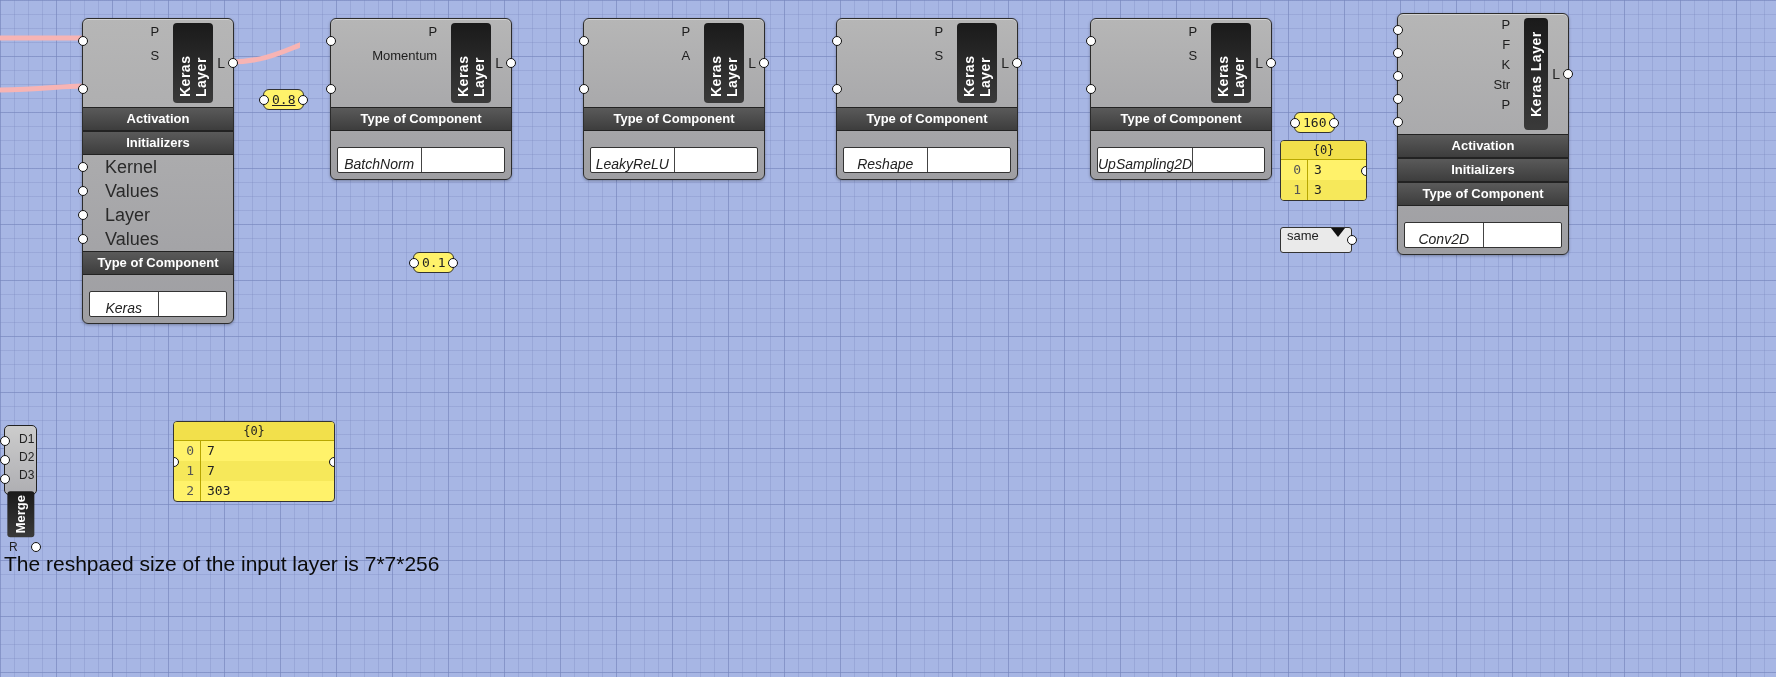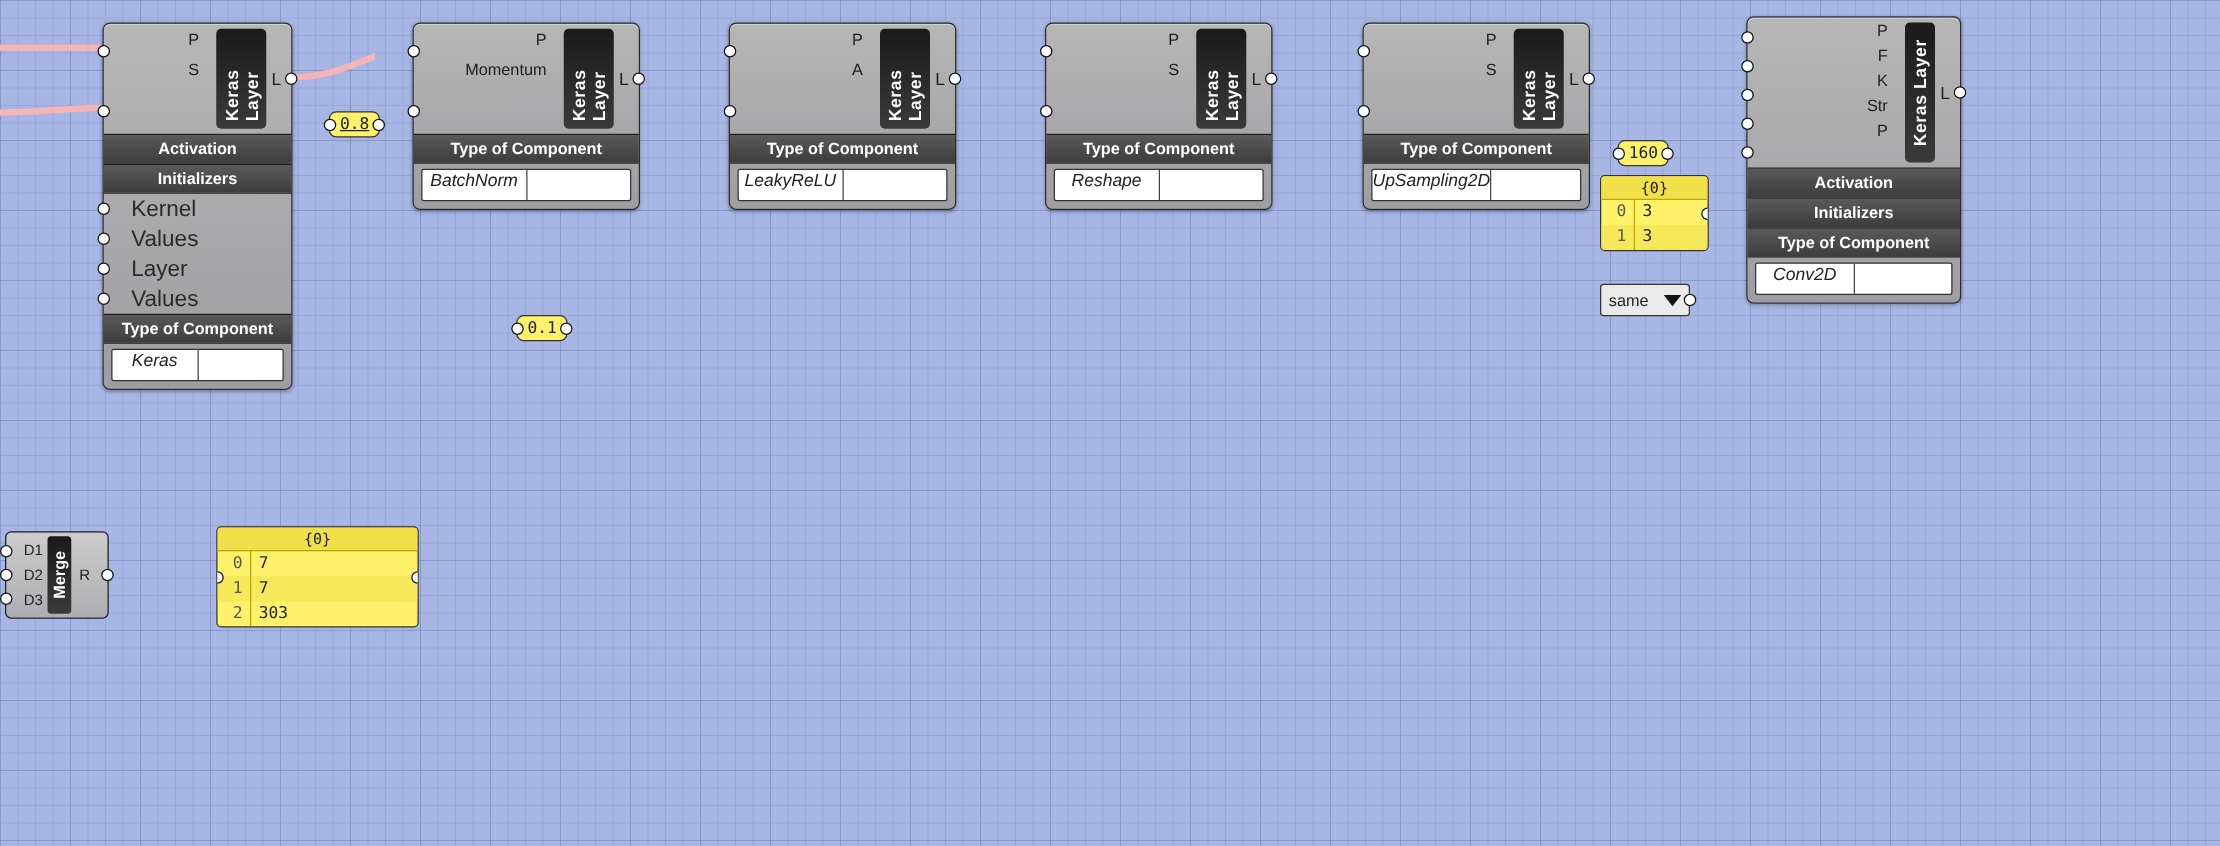--- a/index.html
+++ b/index.html
@@ -33,22 +33,22 @@
  display:flex;align-items:center;justify-content:center;}
 .port{width:10px;height:10px;border-radius:50%;background:#fff;border:1.5px solid #111;
  box-sizing:border-box;position:absolute;transform:translate(-50%,-50%);}
 .port.out{transform:translate(50%,-50%);}
 
 
 .sec{background:linear-gradient(#5a5a5a,#3d3d3d);color:#fff;font-weight:600;font-size:13px;
  text-align:center;border-top:1px solid #222;border-bottom:1px solid #222;height:22px;line-height:22px;}
 .subrow{height:24px;line-height:24px;padding-left:22px;position:relative;color:#2a2a2a;font-size:18px;}
 .subrow .port{left:0;top:50%;}
-.typebox{margin:4px 6px 6px;background:#fff;border:1px solid #333;height:24px;
- display:flex;align-items:flex-start;border-radius:2px;}
+.typebox{margin:16px 6px 6px;background:#fff;border:1px solid #333;height:24px;
+ display:flex;align-items:flex-end;border-radius:2px;}
 .typebox span{flex:1;text-align:center;font-style:italic;font-size:14px;}
 .typebox .caret{width:14px;border-left:1px solid #444;height:100%;}
 
 
 .chip{position:absolute;background:#fff26a;border:1.5px solid #333;border-radius:6px;
  font-family:Consolas,Menlo,monospace;font-size:13px;padding:2px 8px;text-align:center;}
 .chip .port{left:0;top:50%;}
 .chip .port.out{left:auto;right:0;top:50%;}
 
 
@@ -65,21 +65,21 @@
 .merge{position:absolute;border:1px solid #222;border-radius:5px;background:linear-gradient(#ccc,#aeaeb2);display:flex;}
 .merge .ins{display:flex;flex-direction:column;justify-content:space-around;padding:4px 2px 4px 14px;position:relative;}
 .merge .ins div{font-size:12px;height:18px;line-height:18px;}
 .merge .mb{background:linear-gradient(#3a3a3a,#1a1a1a);color:#fff;font-weight:600;
  writing-mode:vertical-rl;transform:rotate(180deg);border-radius:3px;margin:3px 2px;
  display:flex;align-items:center;justify-content:center;font-size:13px;padding:4px 2px;}
 .merge .outs{display:flex;align-items:center;padding:0 14px 0 4px;position:relative;font-size:12px;}
 
 
 .drop{position:absolute;background:#eaeaea;border:1.5px solid #333;border-radius:3px;
- height:24px;display:flex;align-items:center;padding:0 6px;gap:12px;font-size:13px;}
+ height:24px;display:flex;padding:0 6px;gap:12px;font-size:13px;}
 .drop .tri{width:0;height:0;border-left:7px solid transparent;border-right:7px solid transparent;border-top:9px solid #111;}
 .drop .port.out{right:-1px;top:50%;}
 
 
 .caption{position:absolute;font-size:21px;color:#0a0a0a;}
 </style>
 </head>
 <body>
 <div id="canvas">
 
@@ -312,21 +312,21 @@
  </div>
  <div class="sec">Activation</div>
  <div class="sec">Initializers</div>
  <div class="sec">Type of Component</div>
  <div class="typebox">
         <span>Conv2D</span>
         <span class="caret"></span>
       </div>
 </div>
 
-<div class="merge" style="left:4px;top:425px;height:68px;">
+<div class="merge" style="left:4px;top:425px;height:68px;flex-direction:column;">
  <div class="ins">
   <span class="port" style="left:0;top:15px;"></span>
   <span class="port" style="left:0;top:34px;"></span>
   <span class="port" style="left:0;top:53px;"></span>
   <div>D1</div>
   <div>D2</div>
   <div>D3</div>
  </div>
  <div class="mb">Merge</div>
  <div class="outs">
@@ -346,14 +346,15 @@
         <div class="val">7</div>
       </div>
  <div class="prowv">
         <div class="idx">2</div>
         <div class="val">303</div>
       </div>
  <span class="port" style="left:0;top:50%;"></span>
  <span class="port out"></span>
 </div>
 
+<div class="caption" style="left:4px;top:552px;">The reshpaed size of the input layer is 7*7*256</div>
 
 </div>
 
 </body></html>

